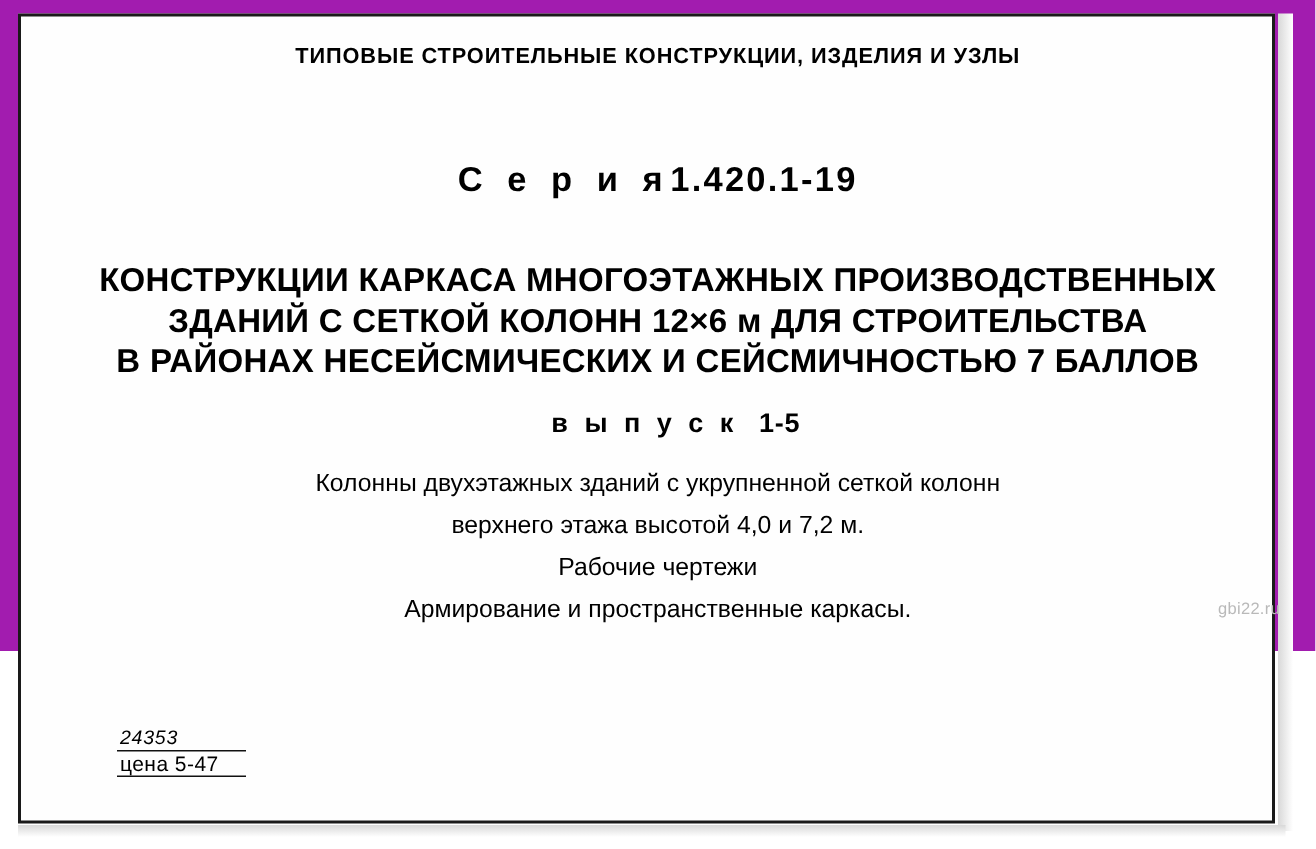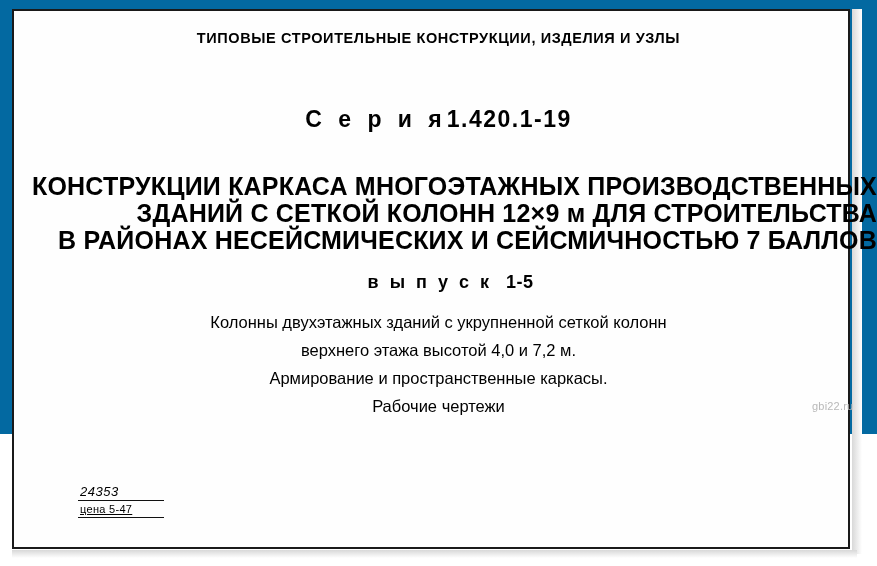--- a/index.html
+++ b/index.html
@@ -13,21 +13,21 @@
     overflow: hidden;
     font-family: "Liberation Sans", sans-serif;
     color: #000000;
     position: relative;
   }
   #page {
     position: absolute;
     left: 0; top: 0;
     width: 877px;
     height: 434px;
-    background: #0369a1;
+    background: #a21caf;
   }
   
   #sheet-frame {
     position: absolute;
     left: 12px;
     top: 9px;
     width: 838px;
     height: 540px;
     border: 2px solid #1a1a1a;
     box-sizing: border-box;
@@ -82,25 +82,24 @@
   }
   #series-line .series-number {
     letter-spacing: 1.5px;
   }
 
   #title-block {
     position: absolute;
     left: 0;
     top: 173px;
     width: 877px;
-    font-size: 25px;
+    font-size: 22px;
     font-weight: 600;
     line-height: 27px;
     letter-spacing: 0.2px;
-    text-align: right;
   }
 
   #issue-line {
     position: absolute;
     left: 0;
     top: 272px;
     width: 877px;
     font-size: 18px;
     font-weight: 600;
     letter-spacing: 3px;
@@ -138,25 +137,24 @@
     padding-left: 2px;
     line-height: 15px;
     font-style: italic;
   }
   #price-stamp .rule {
     border-top: 1.6px solid #111;
     width: 86px;
     margin: 1px 0 1px 0;
   }
   #price-stamp .price {
-    font-size: 11px;
+    font-size: 14px;
     letter-spacing: 0.3px;
     padding-left: 2px;
     line-height: 14px;
-    text-decoration: underline;
   }
   #price-stamp .rule2 {
     border-top: 1.4px solid #111;
     width: 86px;
     margin-top: 1px;
   }
 
   
   #watermark {
     position: absolute;
@@ -178,33 +176,33 @@
   <div id="sheet-frame"></div>
 
   <div id="doc-heading" class="center">ТИПОВЫЕ СТРОИТЕЛЬНЫЕ КОНСТРУКЦИИ, ИЗДЕЛИЯ И УЗЛЫ</div>
 
   <div id="series-line" class="center">
     <span class="series-word">С е р и я</span><span class="series-number">1.420.1-19</span>
   </div>
 
   <div id="title-block" class="center">
     <div>КОНСТРУКЦИИ КАРКАСА МНОГОЭТАЖНЫХ ПРОИЗВОДСТВЕННЫХ</div>
-    <div>ЗДАНИЙ С СЕТКОЙ КОЛОНН 12×9 м ДЛЯ СТРОИТЕЛЬСТВА</div>
+    <div>ЗДАНИЙ С СЕТКОЙ КОЛОНН 12×6 м ДЛЯ СТРОИТЕЛЬСТВА</div>
     <div>В РАЙОНАХ НЕСЕЙСМИЧЕСКИХ И СЕЙСМИЧНОСТЬЮ 7 БАЛЛОВ</div>
   </div>
 
   <div id="issue-line" class="center">
     <span>в ы п у с к</span><span class="issue-number">1-5</span>
   </div>
 
   <div id="subtitle-block" class="center">
     <span class="sub-line">Колонны двухэтажных зданий с укрупненной сеткой колонн</span>
     <span class="sub-line">верхнего этажа высотой 4,0 и 7,2 м.</span>
+    <span class="sub-line">Рабочие чертежи</span>
     <span class="sub-line">Армирование и пространственные каркасы.</span>
-    <span class="sub-line">Рабочие чертежи</span>
   </div>
 
   <div id="price-stamp">
     <div class="code">24353</div>
     <div class="rule"></div>
     <div class="price">цена 5-47</div>
     <div class="rule2"></div>
   </div>
 
   <div id="watermark">gbi22.ru</div>

